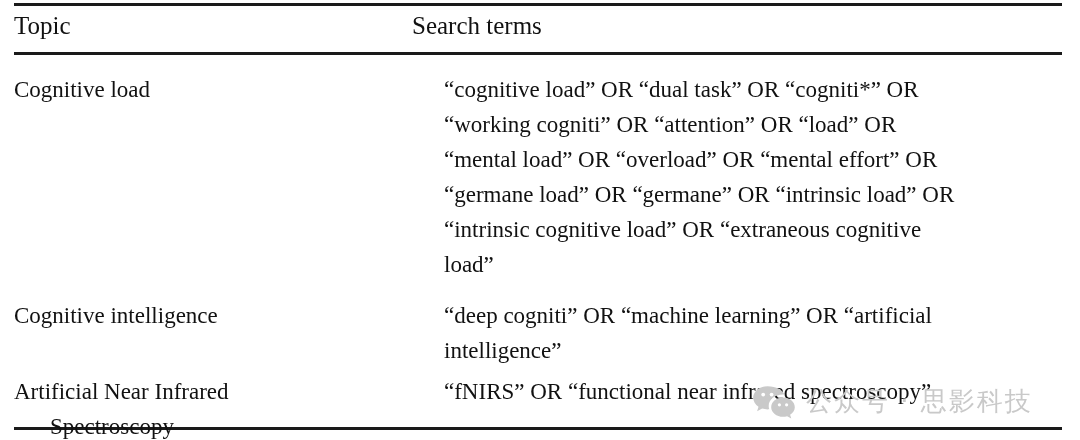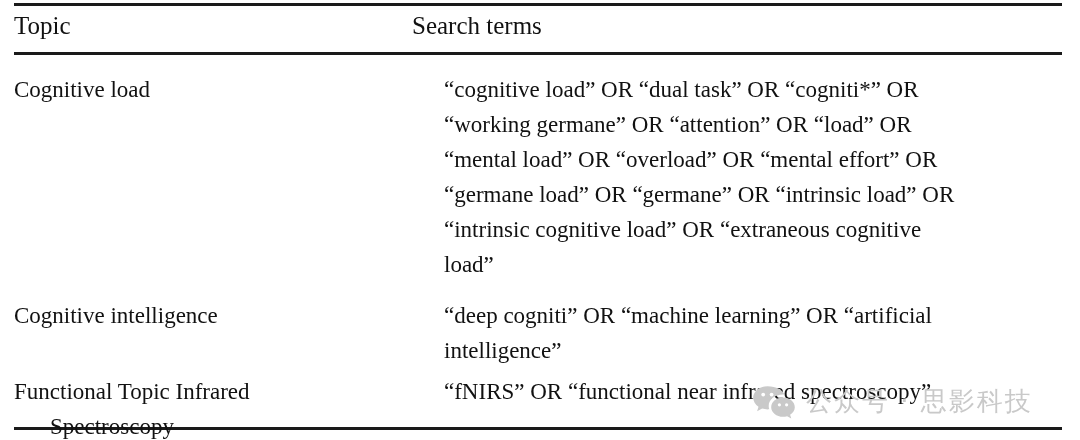--- a/index.html
+++ b/index.html
@@ -130,21 +130,21 @@
         <td></td>
         <td></td>
       </tr>
 
       <tr class="body-row">
         <td class="cell-topic">
           <span class="topic-text">Cognitive load</span>
         </td>
         <td class="cell-terms">
           <span class="term-line">“cognitive load” OR “dual task” OR “cogniti*” OR</span>
-          <span class="term-line">“working germane” OR “attention” OR “load” OR</span>
+          <span class="term-line">“working cogniti” OR “attention” OR “load” OR</span>
           <span class="term-line">“mental load” OR “overload” OR “mental effort” OR</span>
           <span class="term-line">“germane load” OR “germane” OR “intrinsic load” OR</span>
           <span class="term-line">“intrinsic cognitive load” OR “extraneous cognitive</span>
           <span class="term-line">load”</span>
         </td>
       </tr>
 
       <tr class="row-gap-a">
         <td></td>
         <td></td>
@@ -160,21 +160,21 @@
         </td>
       </tr>
 
       <tr class="row-gap-b">
         <td></td>
         <td></td>
       </tr>
 
       <tr class="body-row">
         <td class="cell-topic">
-          <span class="topic-text">Functional Topic Infrared</span>
+          <span class="topic-text">Artificial Near Infrared</span>
           <span class="topic-cont">Spectroscopy</span>
         </td>
         <td class="cell-terms">
           <span class="term-line">“fNIRS” OR “functional near infrared spectroscopy”</span>
         </td>
       </tr>
     </tbody>
   </table>
 
   <div class="watermark">

